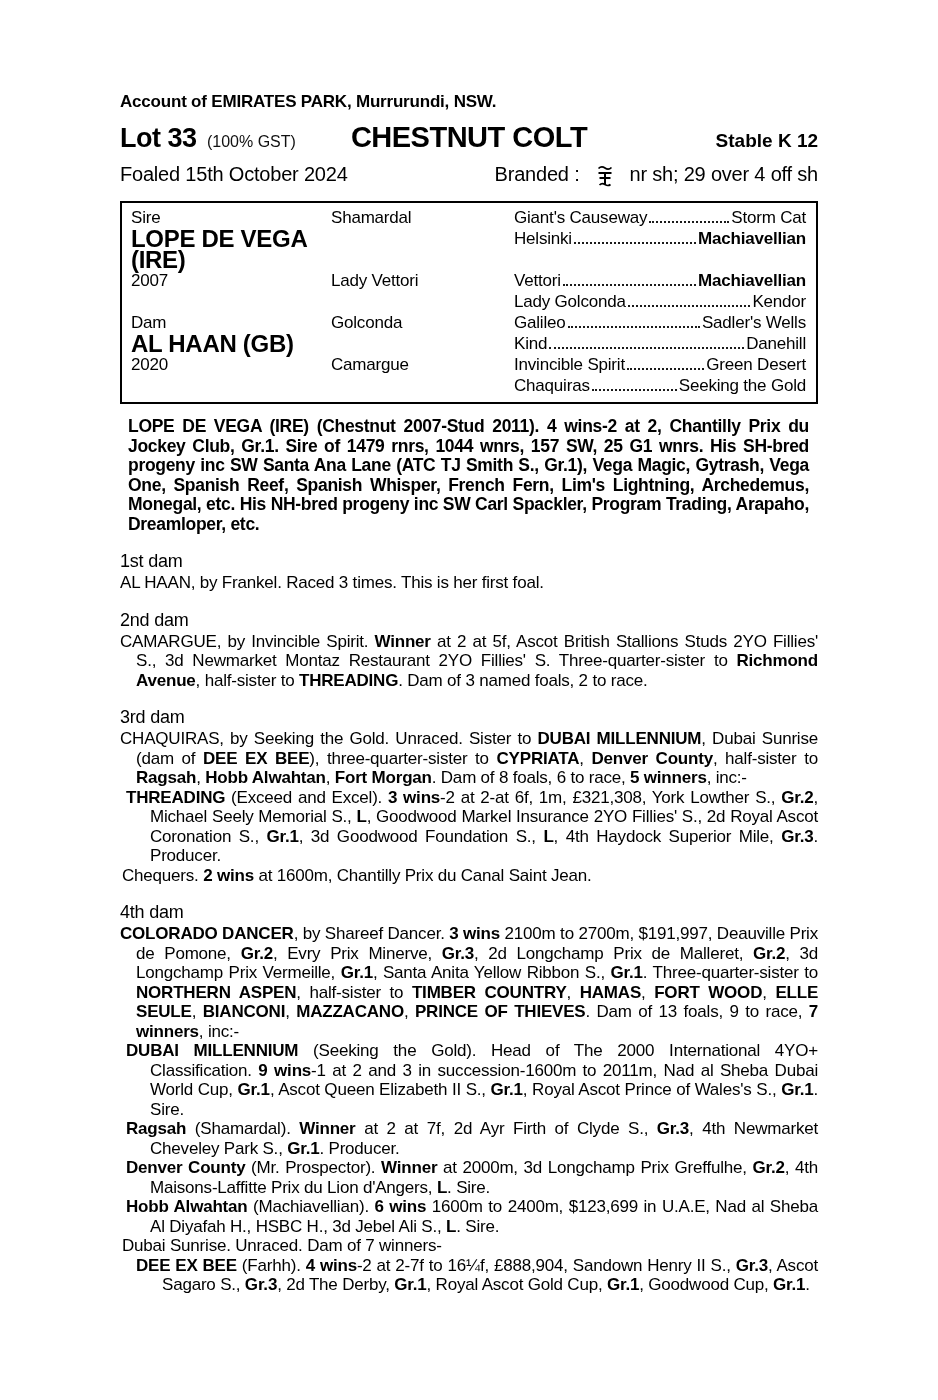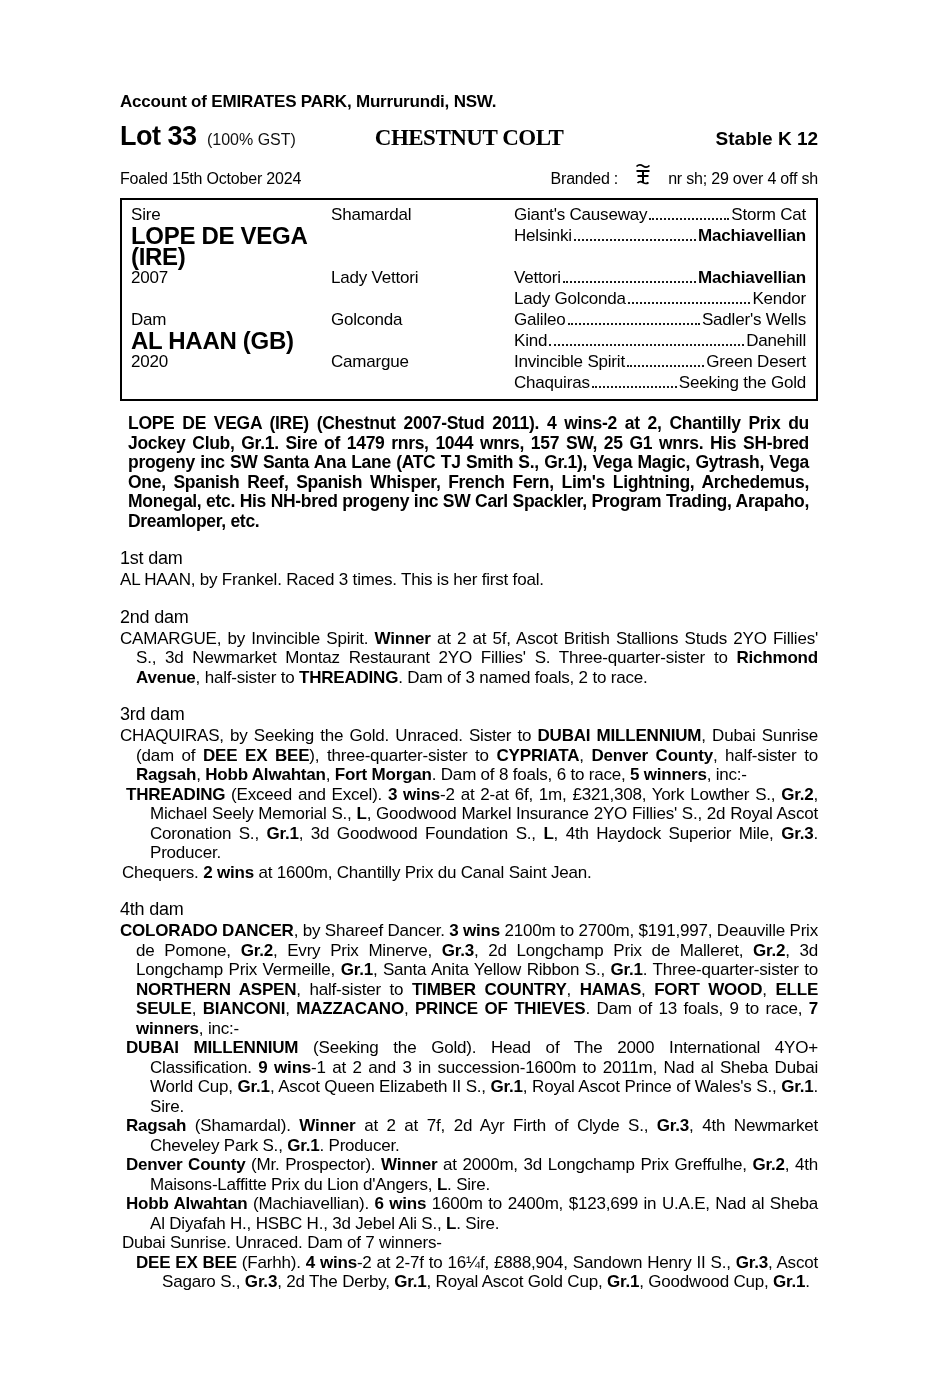--- a/index.html
+++ b/index.html
@@ -10,24 +10,24 @@
     color:#000;
   }
   .page { padding:92px 120px 0 120px; }
 
   
   .account { text-align:left; font-weight:bold; font-size:17px; letter-spacing:-0.2px; }
   .lotline { display:flex; align-items:baseline; margin-top:9px; }
   .lot-left { flex:1 1 0; white-space:nowrap; }
   .lot-num { font-size:27px; font-weight:bold; letter-spacing:-0.5px; }
   .gst { font-size:16px; margin-left:6px; color:#111; }
-  .colt-title { font-size:23px; font-weight:bold; letter-spacing:-0.5px; text-align:center;font-family:Liberation Serif, serif; }
+  .colt-title { font-size:29px; font-weight:bold; letter-spacing:-0.5px; text-align:center; }
   .lot-right { flex:1 1 0; text-align:right; font-size:19px; font-weight:bold; white-space:nowrap; }
-  .foaledline { display:flex; justify-content:space-between; align-items:baseline; font-size:16px; margin-top:9px; letter-spacing:-0.2px; }
-  .branded { display:inline-flex; align-items:flex-end; gap:17px; }
+  .foaledline { display:flex; justify-content:space-between; align-items:baseline; font-size:20px; margin-top:9px; letter-spacing:-0.2px; }
+  .branded { display:inline-flex; gap:17px; }
   .brand-glyph { position:relative; top:2px; }
 
   
   .ped {
     border:2px solid #000; margin-top:10px; padding:4px 10px 6px 9px;
     display:grid; grid-template-columns:200px 183px 1fr;
     font-size:17px; letter-spacing:-0.2px;
   }
   .ped > div { line-height:21px; min-height:21px; }
   .bigname { font-weight:bold; font-size:24px; letter-spacing:-0.3px; }

